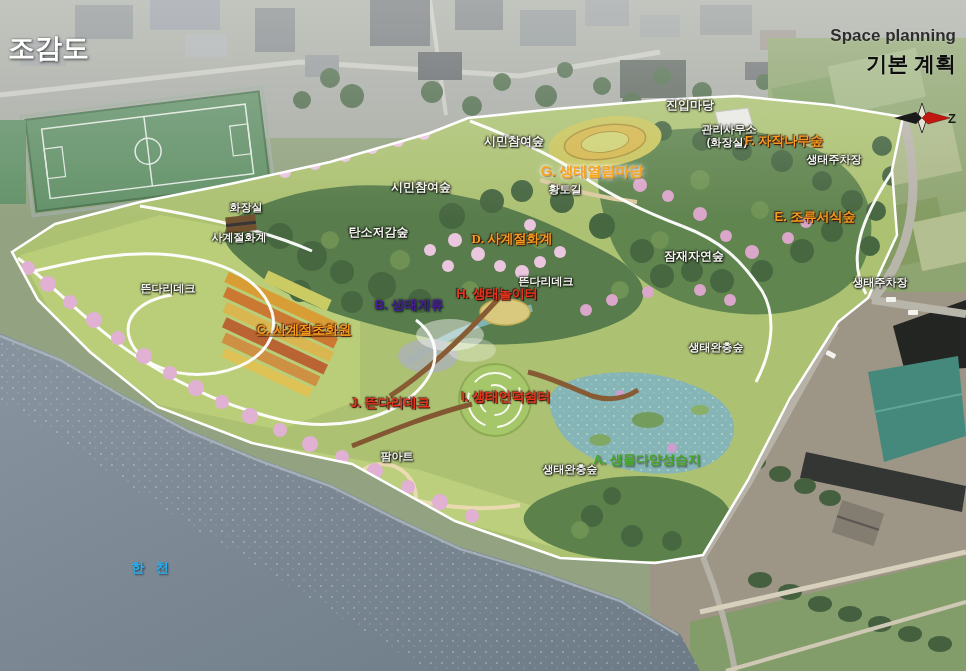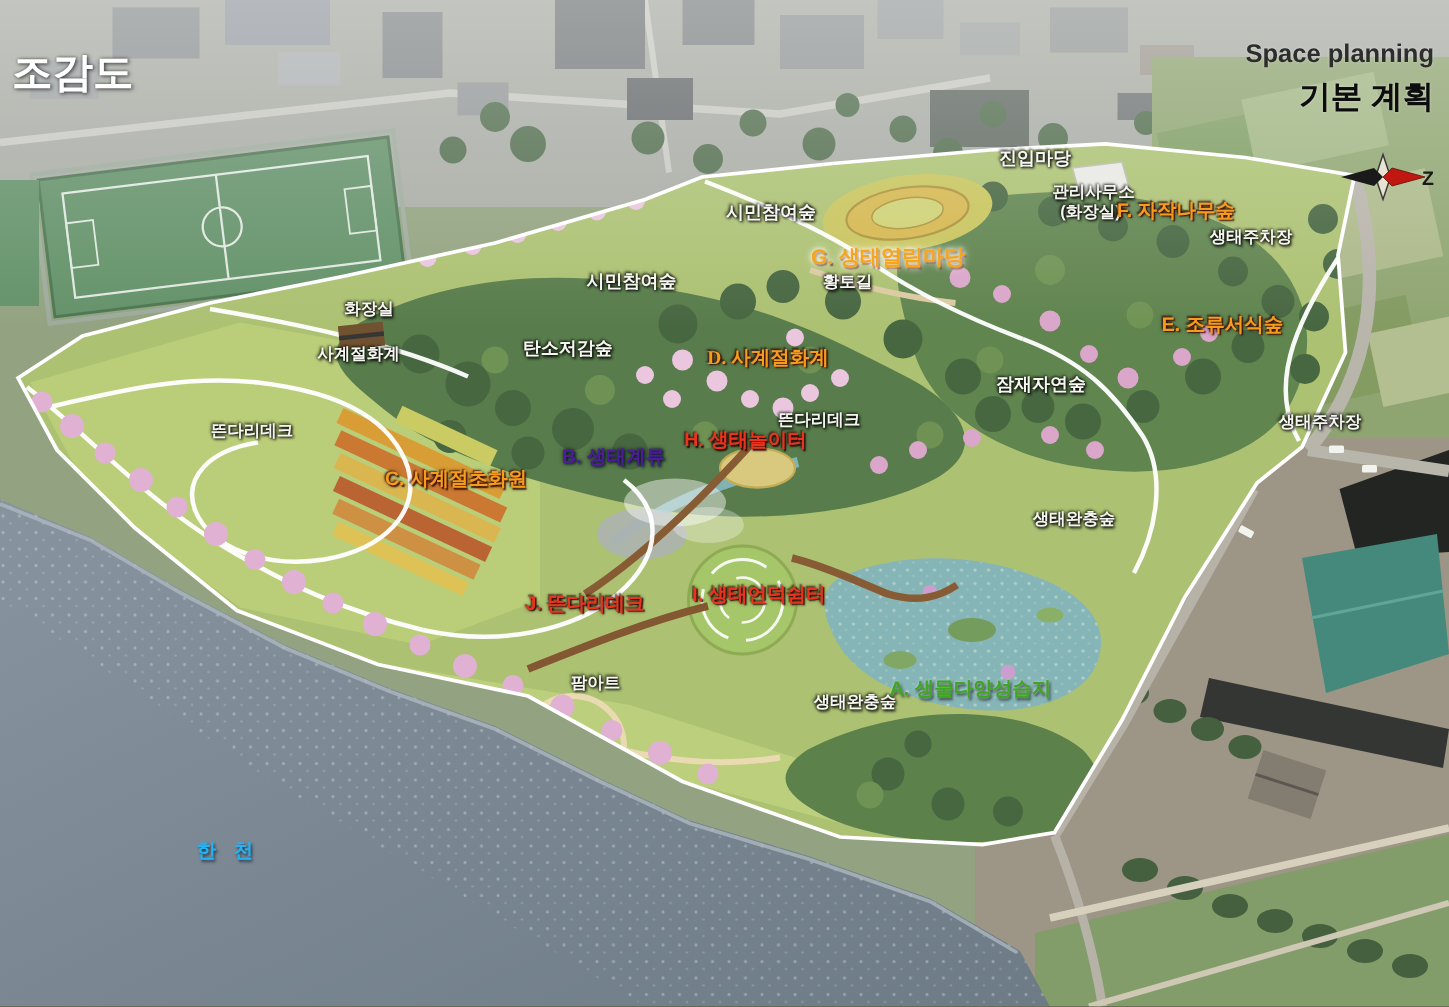--- a/index.html
+++ b/index.html
@@ -373,21 +373,21 @@
       <div class="map-label lbl-white" style="left: 239px; top: 237px; font-size: 11px;">사계절화계</div>
       <div class="map-label lbl-white" style="left: 421px; top: 187px; font-size: 12px;">시민참여숲</div>
       <div class="map-label lbl-white" style="left: 365px; top: 232px; font-size: 12px; padding-left: 27px;">탄소저감숲</div>
       <div class="map-label lbl-orange" style="left: 512px; top: 238px; font-size: 13px; font-family: Liberation Serif, serif;">D. 사계절화계</div>
       <div class="map-label lbl-white" style="left: 694px; top: 256px; font-size: 12px; text-align: center;">잠재자연숲</div>
       <div class="map-label lbl-red" style="left: 489px; top: 293px; font-size: 13px; padding-left: 16px;">H. 생태놀이터</div>
       <div class="map-label lbl-white" style="left: 546px; top: 281px; font-size: 11px;">뜬다리데크</div>
       <div class="map-label lbl-white" style="left: 880px; top: 282px; font-size: 11px;">생태주차장</div>
       <div class="map-label lbl-white" style="left: 168px; top: 288px; font-size: 11px;">뜬다리데크</div>
       <div class="map-label lbl-blue" style="left: 409px; top: 304px; font-size: 13px;">B. 생태계류</div>
-      <div class="map-label lbl-orange" style="left: 304px; top: 319px; font-size: 13px;">C. 사계절초화원</div>
+      <div class="map-label lbl-orange" style="left: 304px; top: 329px; font-size: 13px; text-decoration: underline;">C. 사계절초화원</div>
       <div class="map-label lbl-white" style="left: 716px; top: 347px; font-size: 11px;">생태완충숲</div>
       <div class="map-label lbl-red" style="left: 506px; top: 396px; font-size: 13px;">I. 생태언덕쉼터</div>
       <div class="map-label lbl-red" style="left: 390px; top: 402px; font-size: 13px;">J. 뜬다리데크</div>
       <div class="map-label lbl-green" style="left: 647px; top: 419px; font-size: 13px; margin-top: 40px;">A. 생물다양성습지</div>
       <div class="map-label lbl-white" style="left: 397px; top: 456px; font-size: 11px;">팜아트</div>
       <div class="map-label lbl-white" style="left: 570px; top: 469px; font-size: 11px;">생태완충숲</div>
       <div class="map-label lbl-cyan" style="left: 152px; top: 519px; font-size: 13px;">한 천</div>
     </div>
 </div>
 

